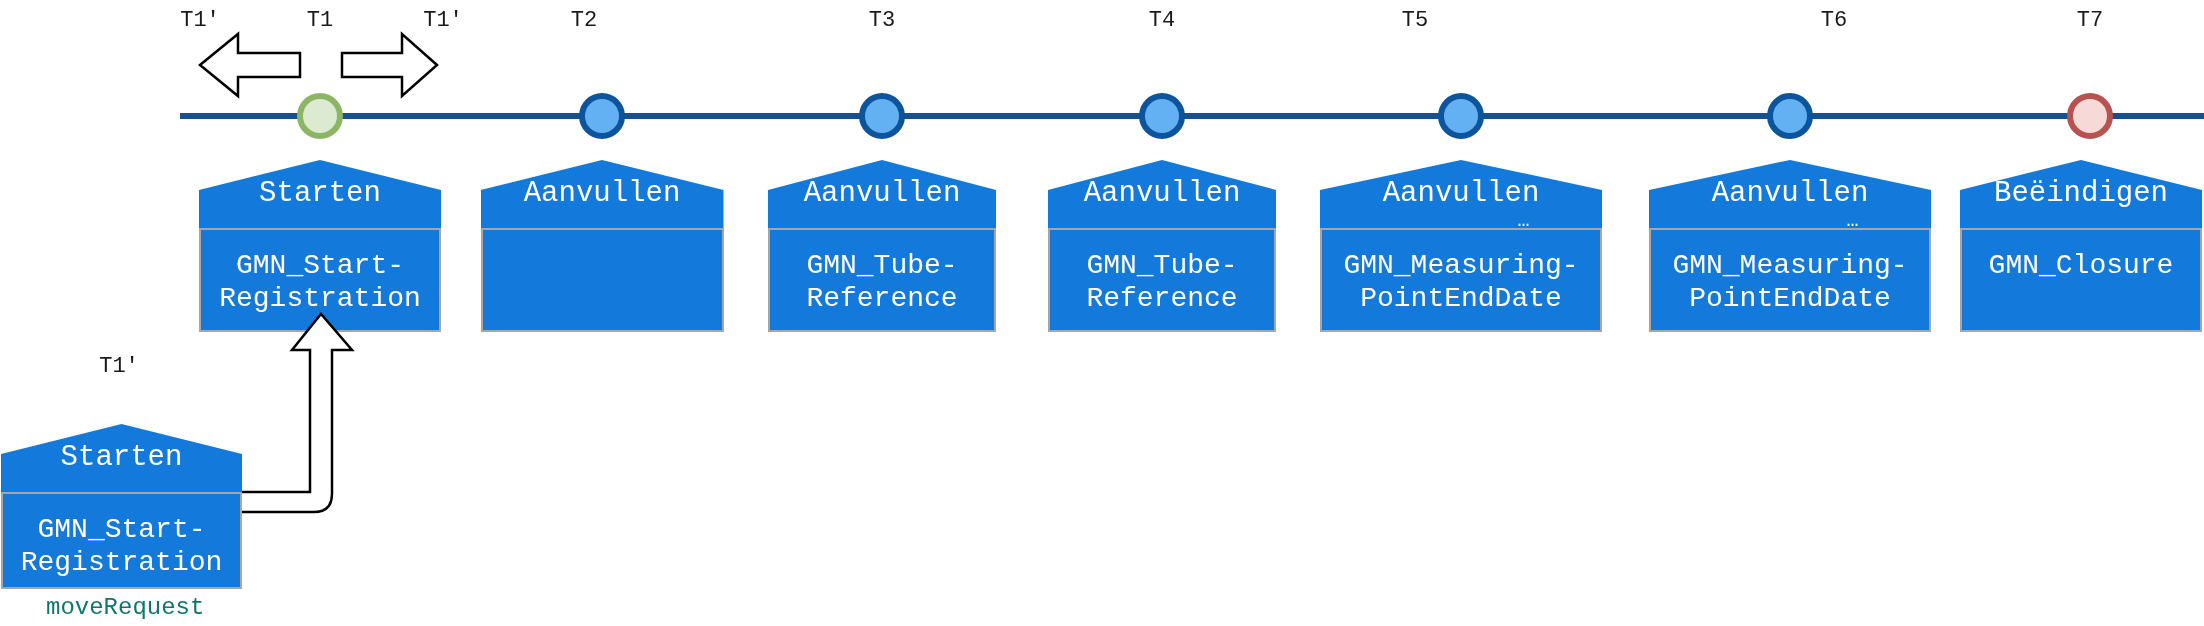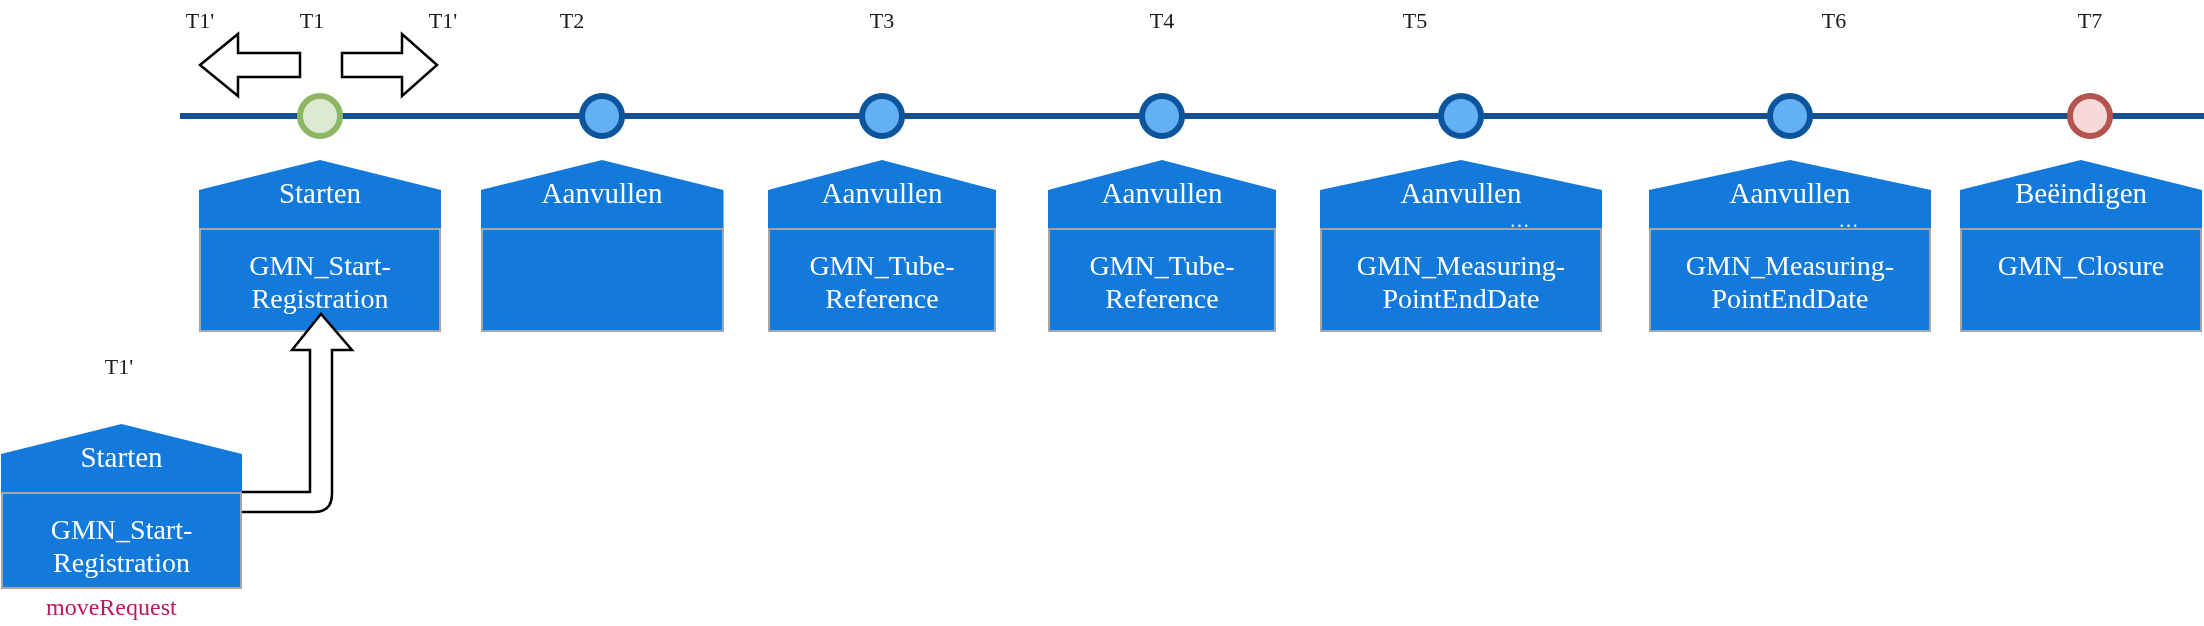--- a/index.html
+++ b/index.html
@@ -1,19 +1,19 @@
 <!DOCTYPE html>
 <html><head>
 <meta charset="utf-8">
 <style>
   html,body { margin:0; padding:0; background:#ffffff; }
   #stage {
     position:relative; width:2204px; height:626px; overflow:hidden;
     background:#ffffff;
-    font-family:Liberation Serif, serif;
+    font-family:Liberation Mono, monospace;
     color:#111;
   }
   .t-label {
     position:absolute; top:8px; width:120px; text-align:center;
     font-size:22px; color:#1a1a1a; white-space:nowrap;
   }
   #timeline-line {
     position:absolute; left:180px; top:113px; width:2024px; height:6px;
     background:var(--timeline);
   }
@@ -34,53 +34,53 @@
   .roof-dots {
     position:absolute; right:25%; bottom:-4px; font-size:20px;
     color:rgba(255,255,255,0.92); letter-spacing:2px;
   }
   .house-body {
     height:81px; background:var(--box-blue); border:2px solid var(--box-border);
     color:#fff; font-size:28px; line-height:33px; text-align:center;
     padding-top:19px; box-sizing:content-box;
   }
   .caption {
-    position:absolute; font-size:24px; color:#be185d; white-space:nowrap;text-align:right;
+    position:absolute; font-size:24px; color:#0f766e; white-space:nowrap;text-align:right;
   }
   #arrow-overlay { position:absolute; left:0; top:0; }
   #move-box { left:1px; top:424px; width:241px; }
   #move-box .house-body { height:74px; }
 </style>
 </head>
 <body>
 
 <div id="stage" style="--box-blue: #1379db; --box-border: #a6a6a6; --timeline: #17508f; --node-mid-fill: #63b1f3; --node-mid-ring: #0c549c; --node-start-fill: #dcead1; --node-start-ring: #8cb564; --node-end-fill: #f7d9d7; --node-end-ring: #b4534f;">
 
   <div id="timeline-line"></div>
 
   <div class="t-label" style="left:140px;">T1'</div>
   <div class="t-label" style="left:383px;">T1'</div>
 
   <div id="milestones">
       <div class="milestone">
-    <div class="t-label" style="left: 252px;">T1</div>
+    <div class="t-label" style="left: 260px;">T1</div>
     <div class="timeline-node node-start" style="left: 297px;"></div>
     <div class="house" style="left: 199px; width: 242px;">
       <div class="roof">
         <span>Starten</span>
         <span class="roof-dots"></span>
       </div>
       <div class="house-body">
         <div>GMN_Start-</div>
         <div>Registration</div>
       </div>
     </div>
   </div>
       <div class="milestone">
-    <div class="t-label" style="left: 512px;">T2</div>
+    <div class="t-label" style="left: 524px;">T2</div>
     <div class="timeline-node node-mid" style="left: 579px;"></div>
     <div class="house" style="left: 480.5px; width: 243px;">
       <div class="roof">
         <span>Aanvullen</span>
         <span class="roof-dots"></span>
       </div>
       <div class="house-body">
       </div>
     </div>
   </div>

